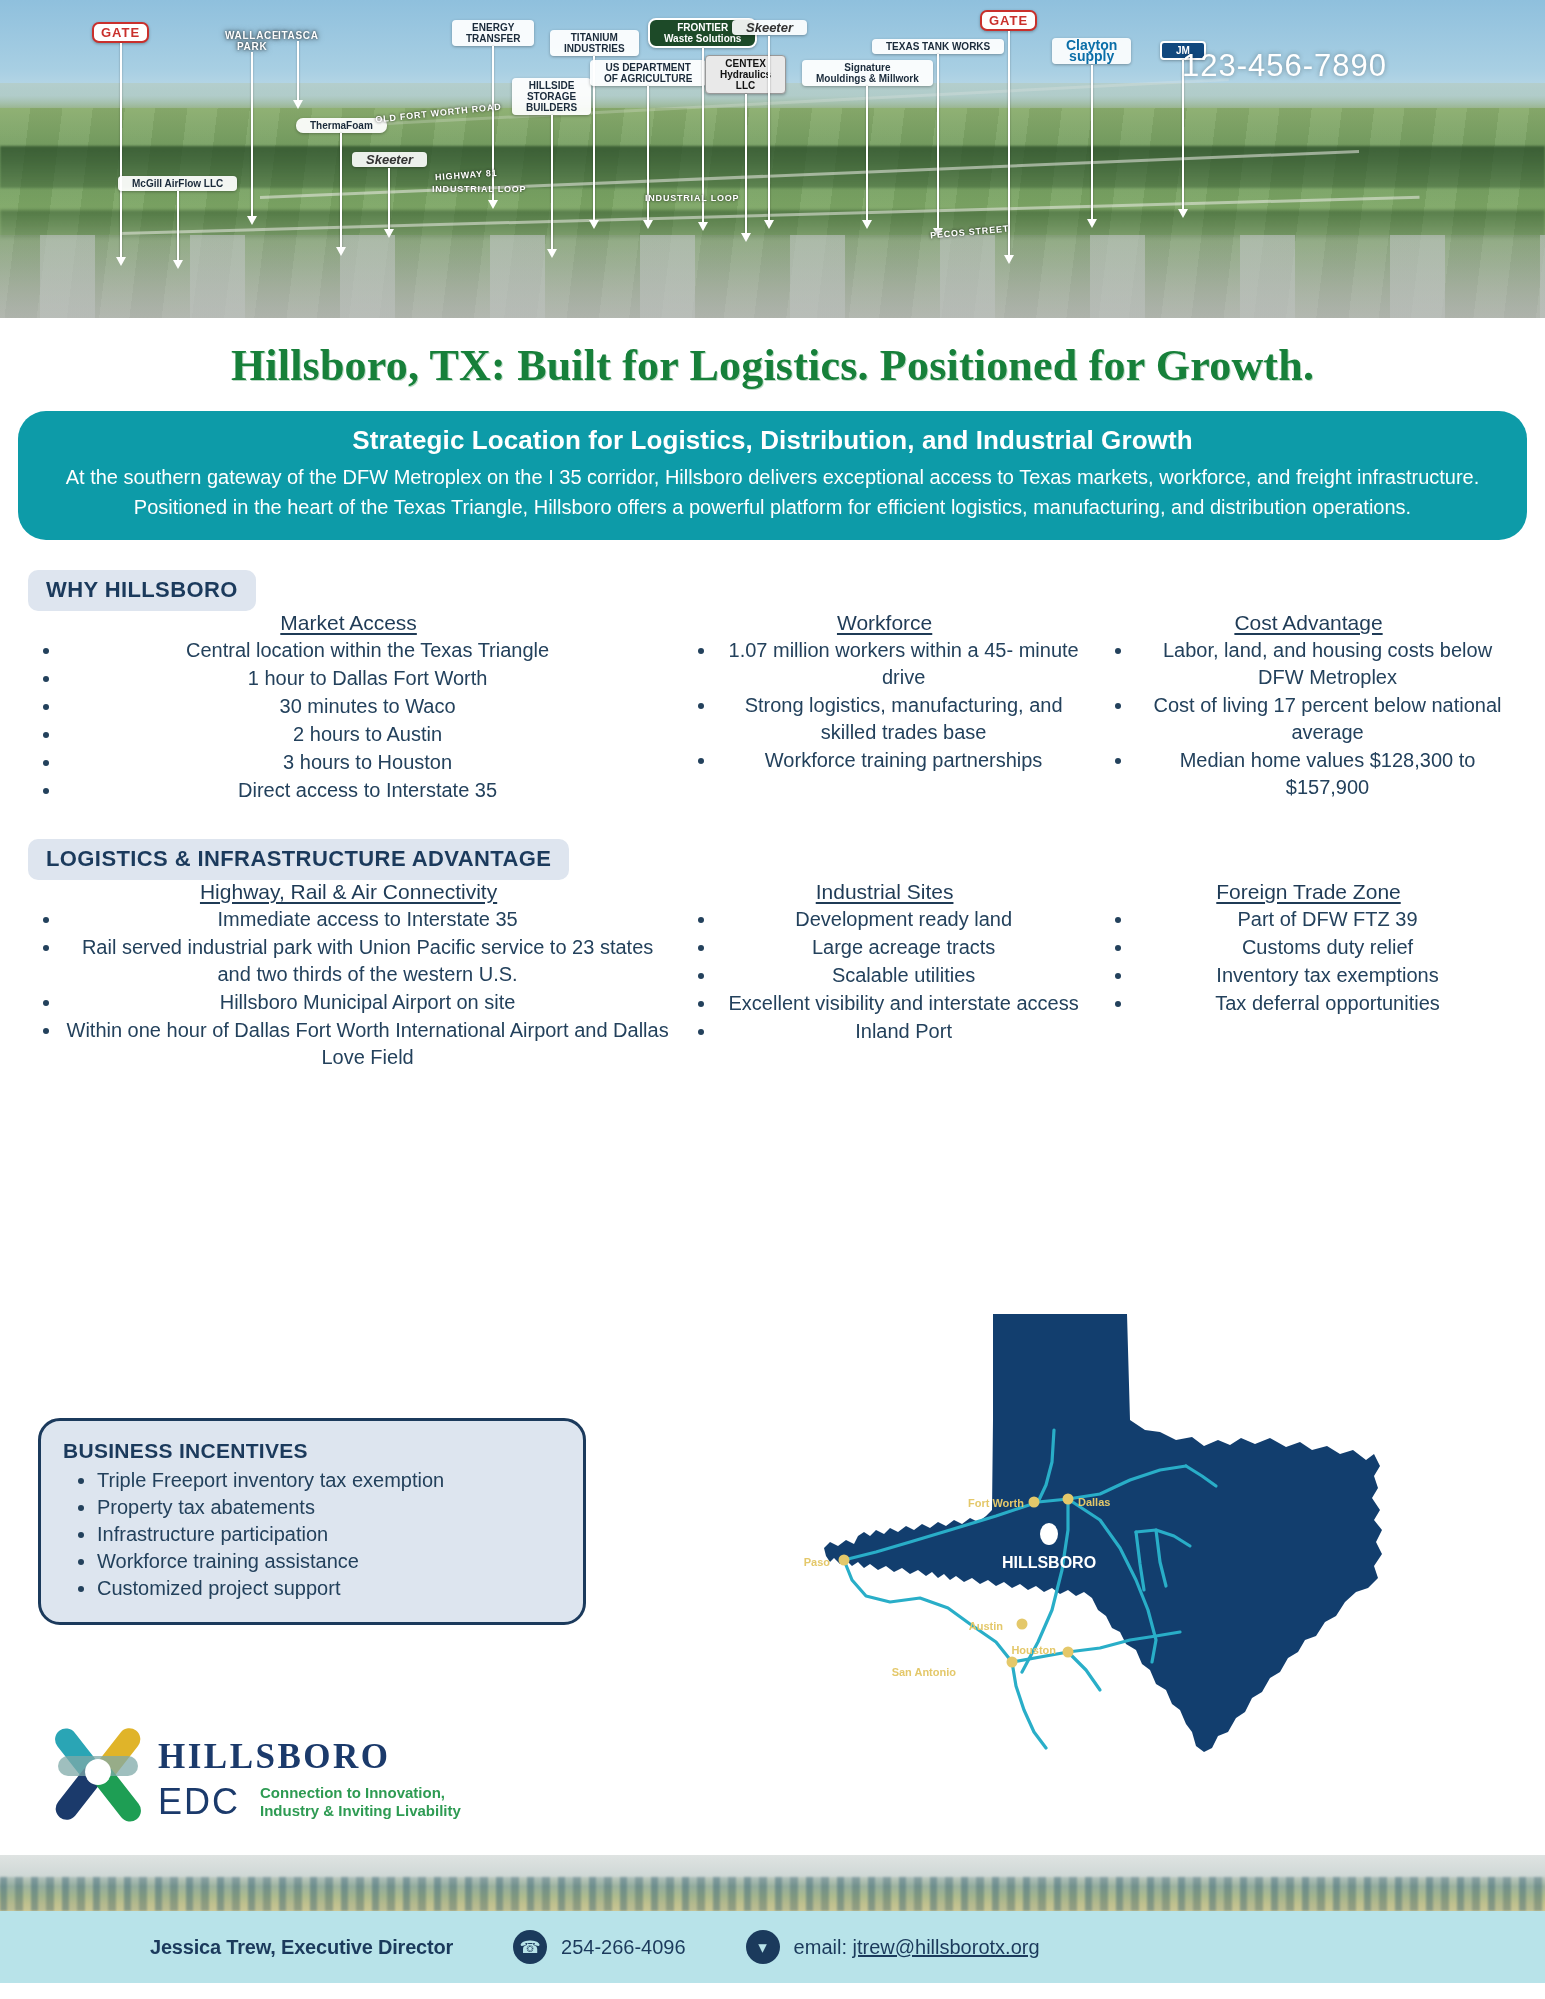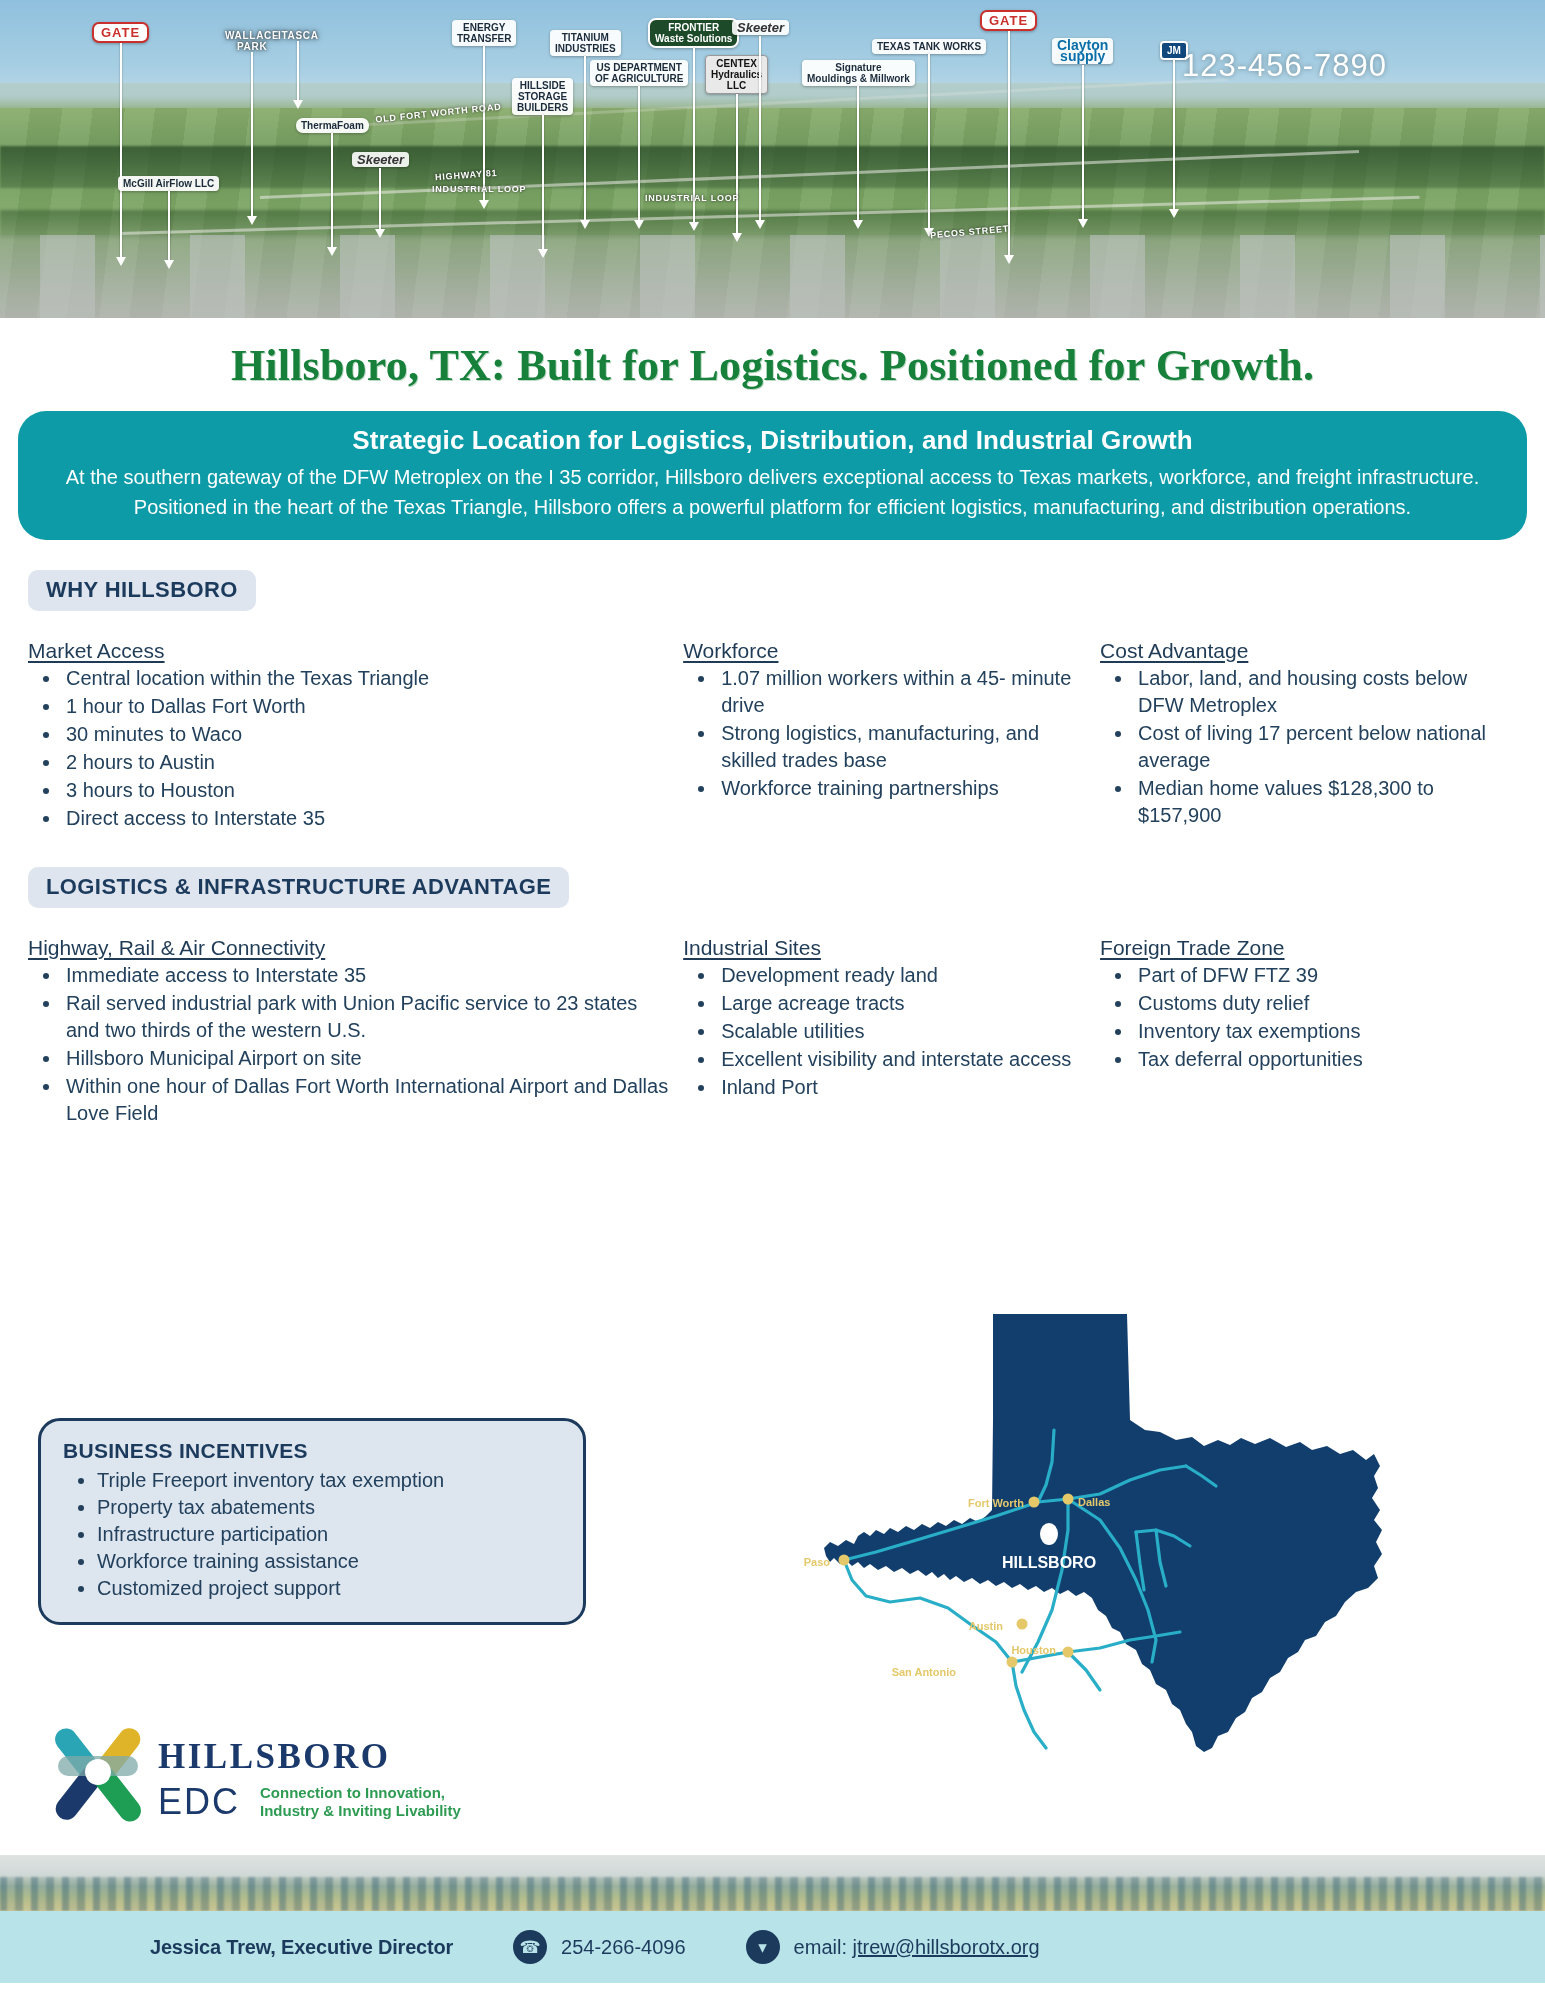--- a/index.html
+++ b/index.html
@@ -74,21 +74,21 @@
     transform:translateX(-50%);
     border-left:5px solid transparent; border-right:5px solid transparent;
     border-top:9px solid #fff;
   }
   .pin-label {
     font-size:10px; font-weight:bold; color:#ffffff; letter-spacing:.7px;
     text-align:center; line-height:11px; white-space:pre-line;
     text-shadow: 0 0 3px rgba(0,0,0,.75), 0 0 6px rgba(0,0,0,.6);
   }
   .logo-chip {
-    display:inline-block; padding:2px 5px; border-radius:4px;
+    display:inline-block; padding:2px 14px; border-radius:4px;
     font-size:10px; font-weight:bold; line-height:11px; white-space:nowrap;
     box-shadow:0 1px 3px rgba(0,0,0,.3);
   }
   .chip-gate{ background:#fff; color:#c9302c; border:2px solid #c9302c; border-radius:7px;
               padding:3px 7px; font-size:13px; letter-spacing:1px; }
   .chip-white{ background:rgba(255,255,255,.93); color:#1a2a3a; }
   .chip-green{ background:#1d4a28; color:#fff; border:2px solid #fff; border-radius:8px; }
   .chip-navy{ background:#10487e; color:#fff; border:2px solid #fff; }
   .chip-dark{ background:#e9e9e9; color:#111; border:1px solid #999; }
   .chip-clayton{ background:rgba(255,255,255,.9); color:#0a6ea8; font-size:14px; }
@@ -132,21 +132,21 @@
     display:inline-block;
     background:#dee5ef; color:#1b3a5c;
     font-size:22px; font-weight:bold; letter-spacing:.4px;
     padding:7px 18px 8px 18px; border-radius:10px;
   }
   .section { padding:0 28px; }
   .sec-why { margin-top:30px; }
   .sec-log { margin-top:34px; }
 
   
-  .cols { display:flex; margin-top:28px; }
+  .cols { display:flex; margin-top:0;text-align:center; }
   .col-a { width:44%; padding-right:14px; }
   .col-b { width:28%; padding-right:14px; }
   .col-c { width:28%; }
   .sub {
     font-size:21px; color:#1f3b56;
     text-decoration:underline; text-underline-offset:3px;
     margin:0 0 2px 0; font-weight:normal;
   }
   ul.blist { margin:2px 0 0 0; padding-left:34px; }
   ul.blist li {

